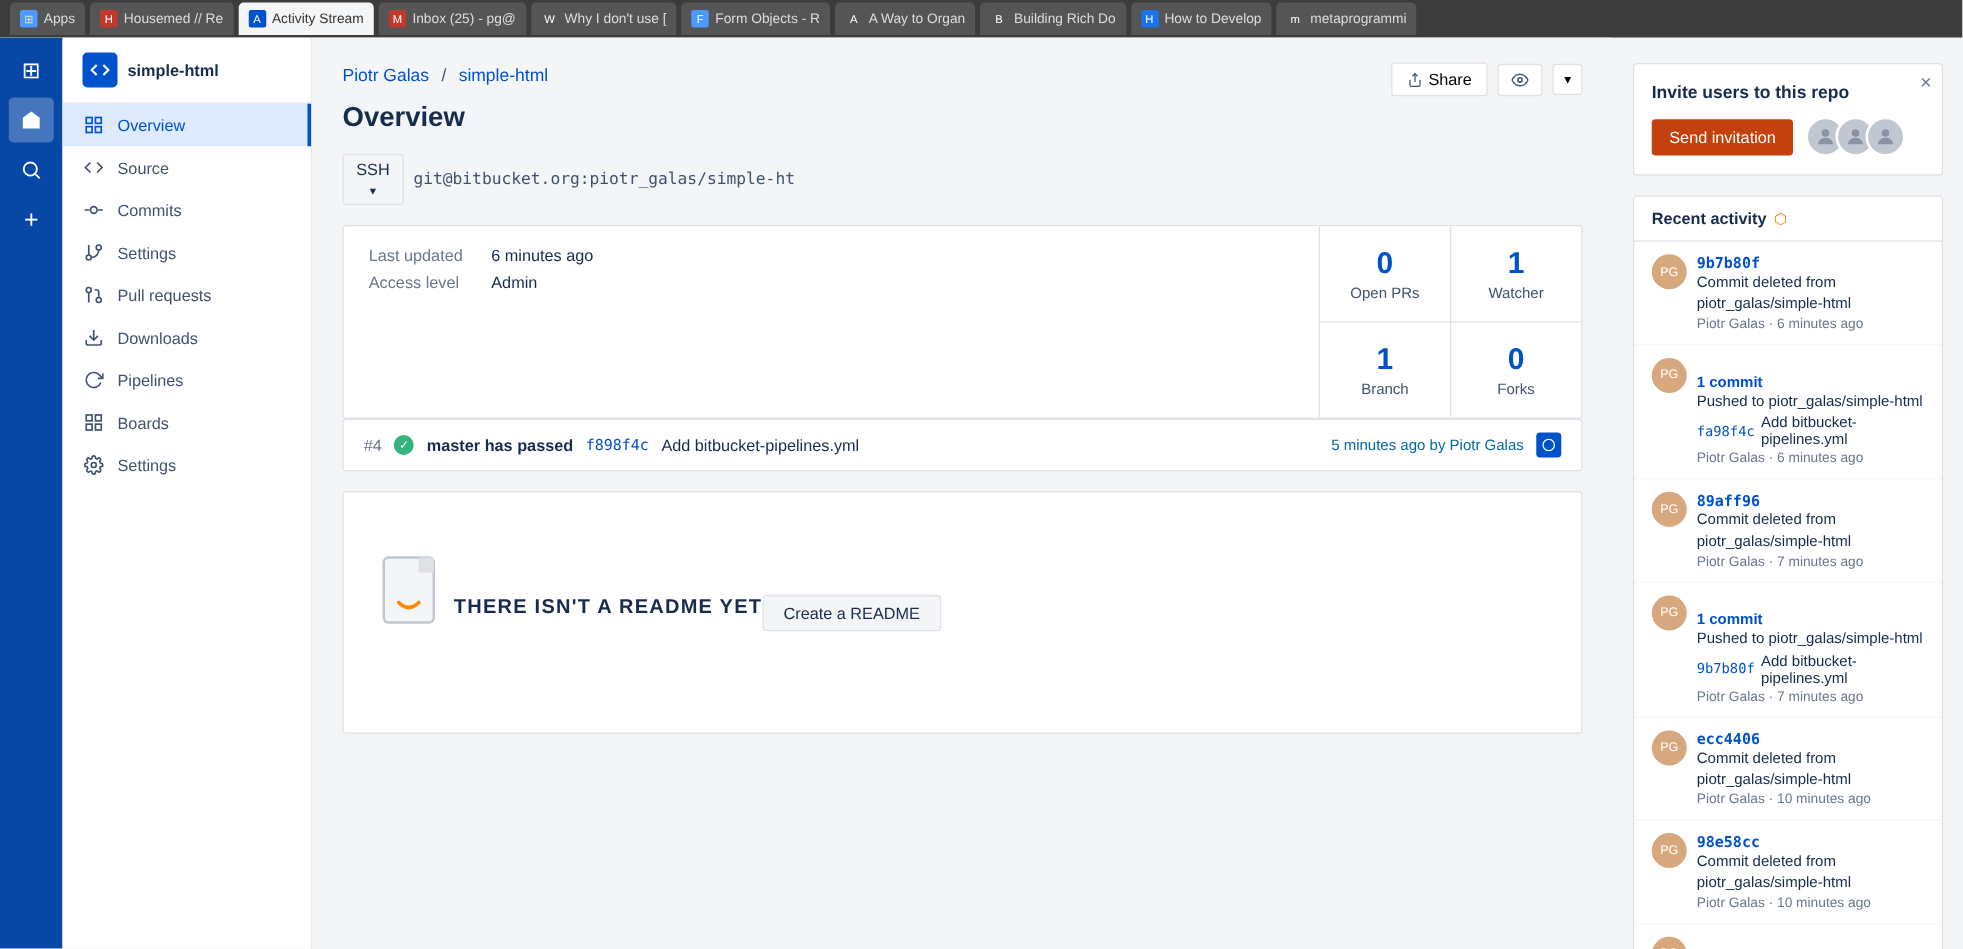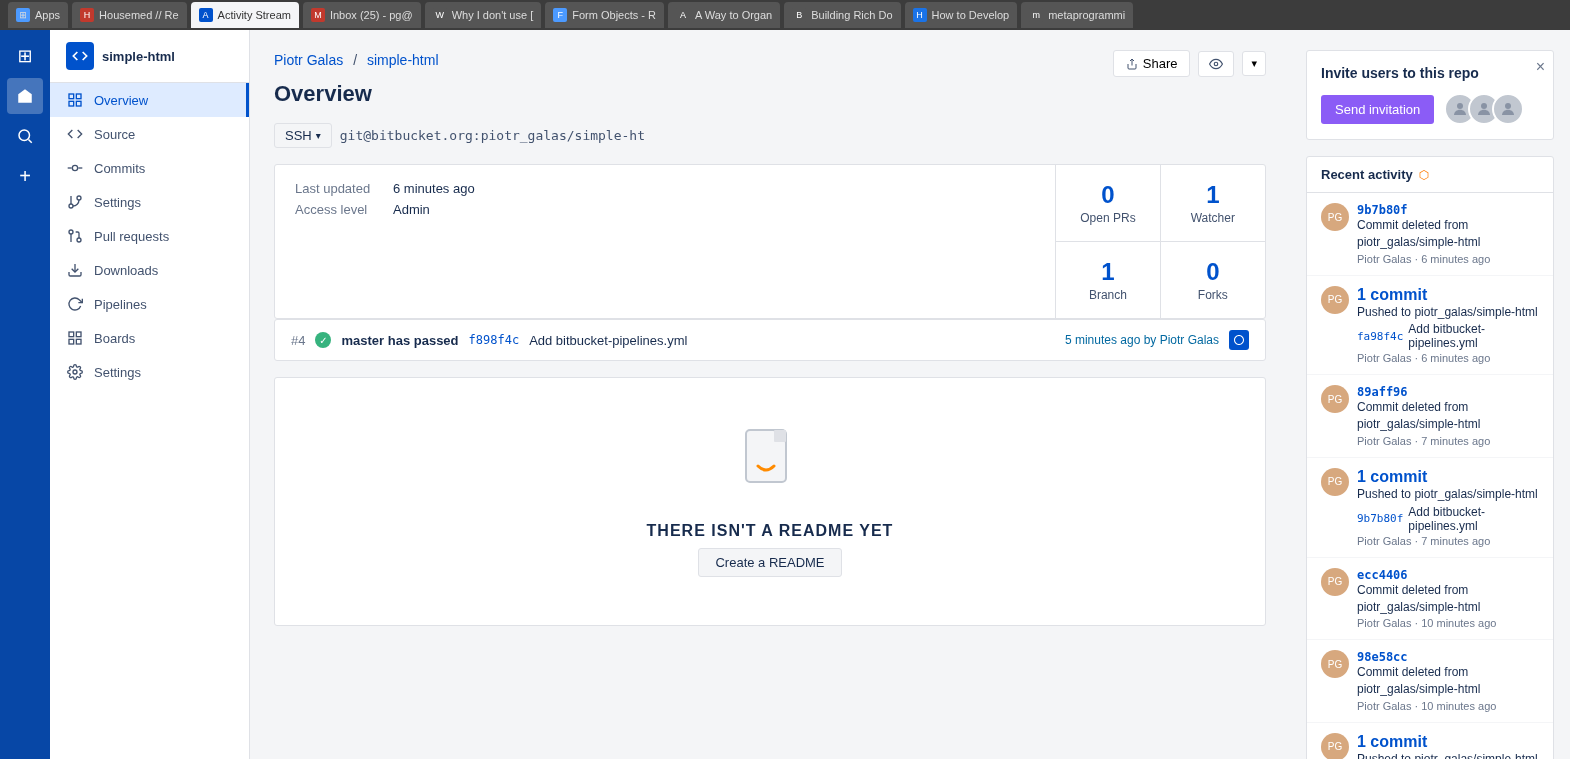--- a/index.html
+++ b/index.html
@@ -177,20 +177,21 @@
       display: flex;
       align-items: center;
       gap: 4px;
       background: #f4f5f7;
       border: 1px solid #dfe1e6;
       border-radius: 3px;
       padding: 4px 10px;
       font-size: 13px;
       cursor: pointer;
       color: #172b4d;
+      flex-direction: column;
     }
     .clone-url {
       font-size: 13px;
       color: #42526e;
       font-family: monospace;
     }
 
     
     .repo-info-card {
       background: #fff;
@@ -295,21 +296,21 @@
       display: flex;
       align-items: center;
       justify-content: center;
       color: #fff;
       font-size: 10px;
     }
 
     
     .readme-empty {
       display: flex;
-      flex-direction: column;
+      flex-direction: row;
       align-items: center;
       padding: 48px 24px;
     }
     .readme-empty-title {
       font-size: 16px;
       font-weight: 700;
       color: #172b4d;
       margin-bottom: 8px;
       letter-spacing: 1px;
     }
@@ -360,21 +361,21 @@
       font-weight: 600;
       color: #172b4d;
       margin-bottom: 12px;
     }
     .invite-content {
       display: flex;
       align-items: center;
       gap: 10px;
     }
     .send-invite-btn {
-      background: #8b5cf6;
+      background: #c2410c;
       color: #fff;
       border: none;
       border-radius: 3px;
       padding: 7px 14px;
       font-size: 13px;
       cursor: pointer;
       white-space: nowrap;
     }
     .avatar-group {
       display: flex;
@@ -451,22 +452,23 @@
       font-size: 11px;
       font-family: monospace;
     }
     .activity-meta {
       font-size: 11px;
       color: #6b778c;
       margin-top: 2px;
     }
     .activity-push-label {
       color: #0052cc;
-      font-size: 16px;
+      font-size: 12px;
       font-weight: 600;
+      margin-top: 12px;
     }
   </style>
 </head>
 <body>
 
 <div class="browser-bar">
   <div class="browser-tab">
     <div class="tab-favicon" style="background:#4c9aff;">⊞</div>
     <span>Apps</span>
   </div>

